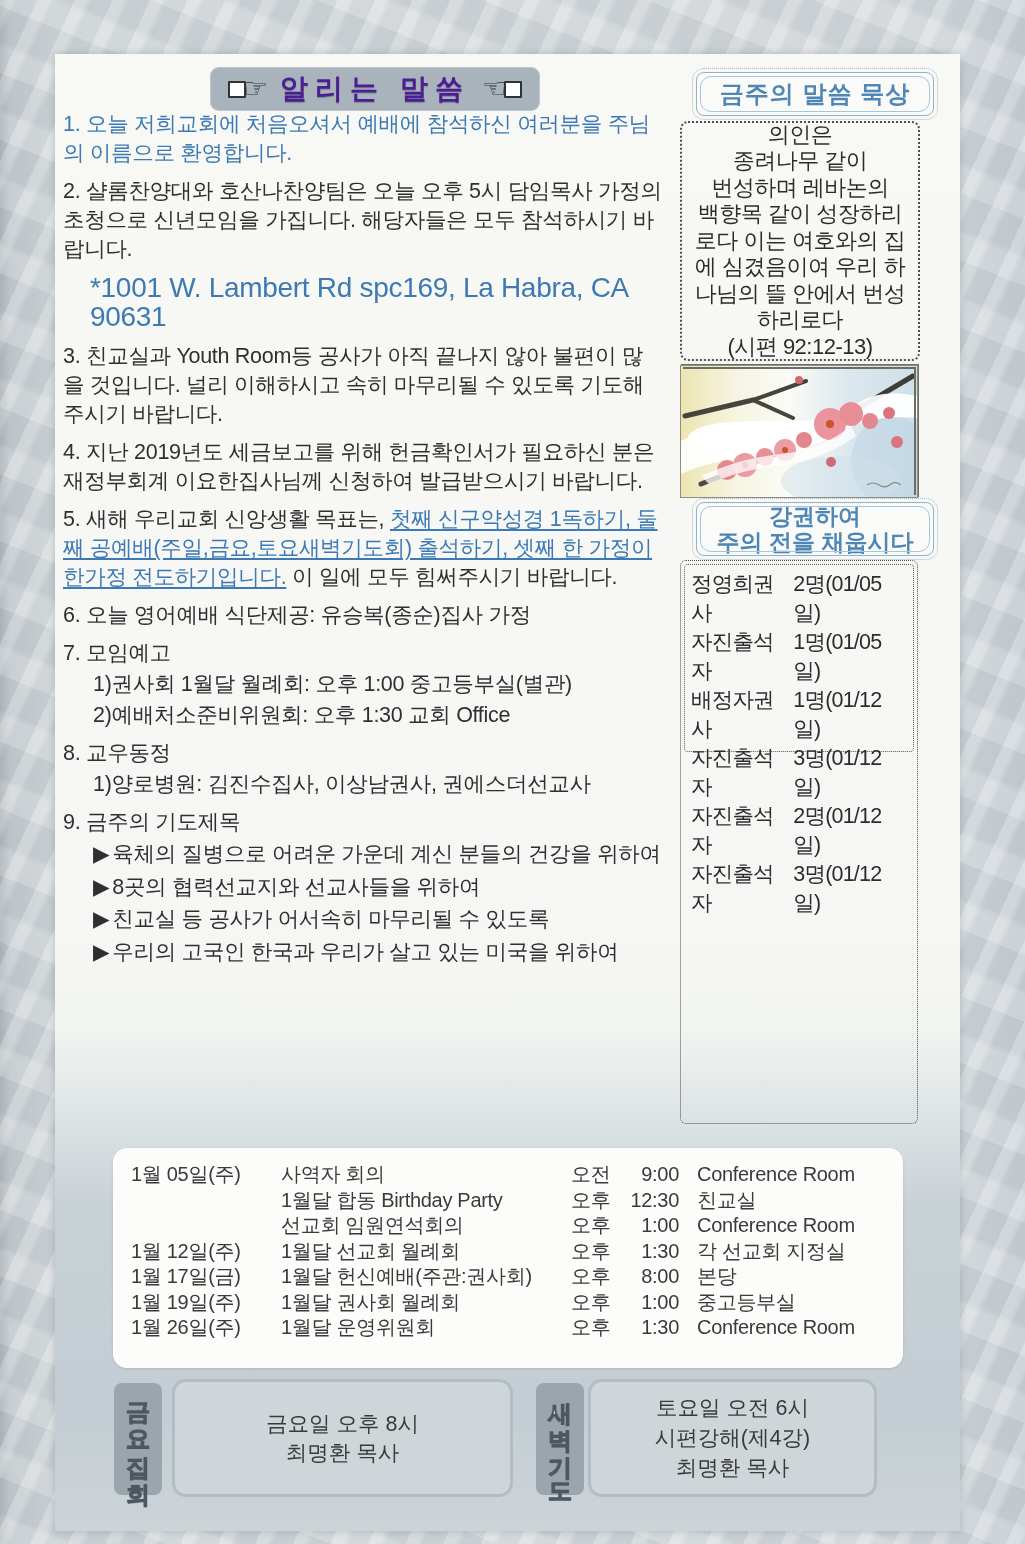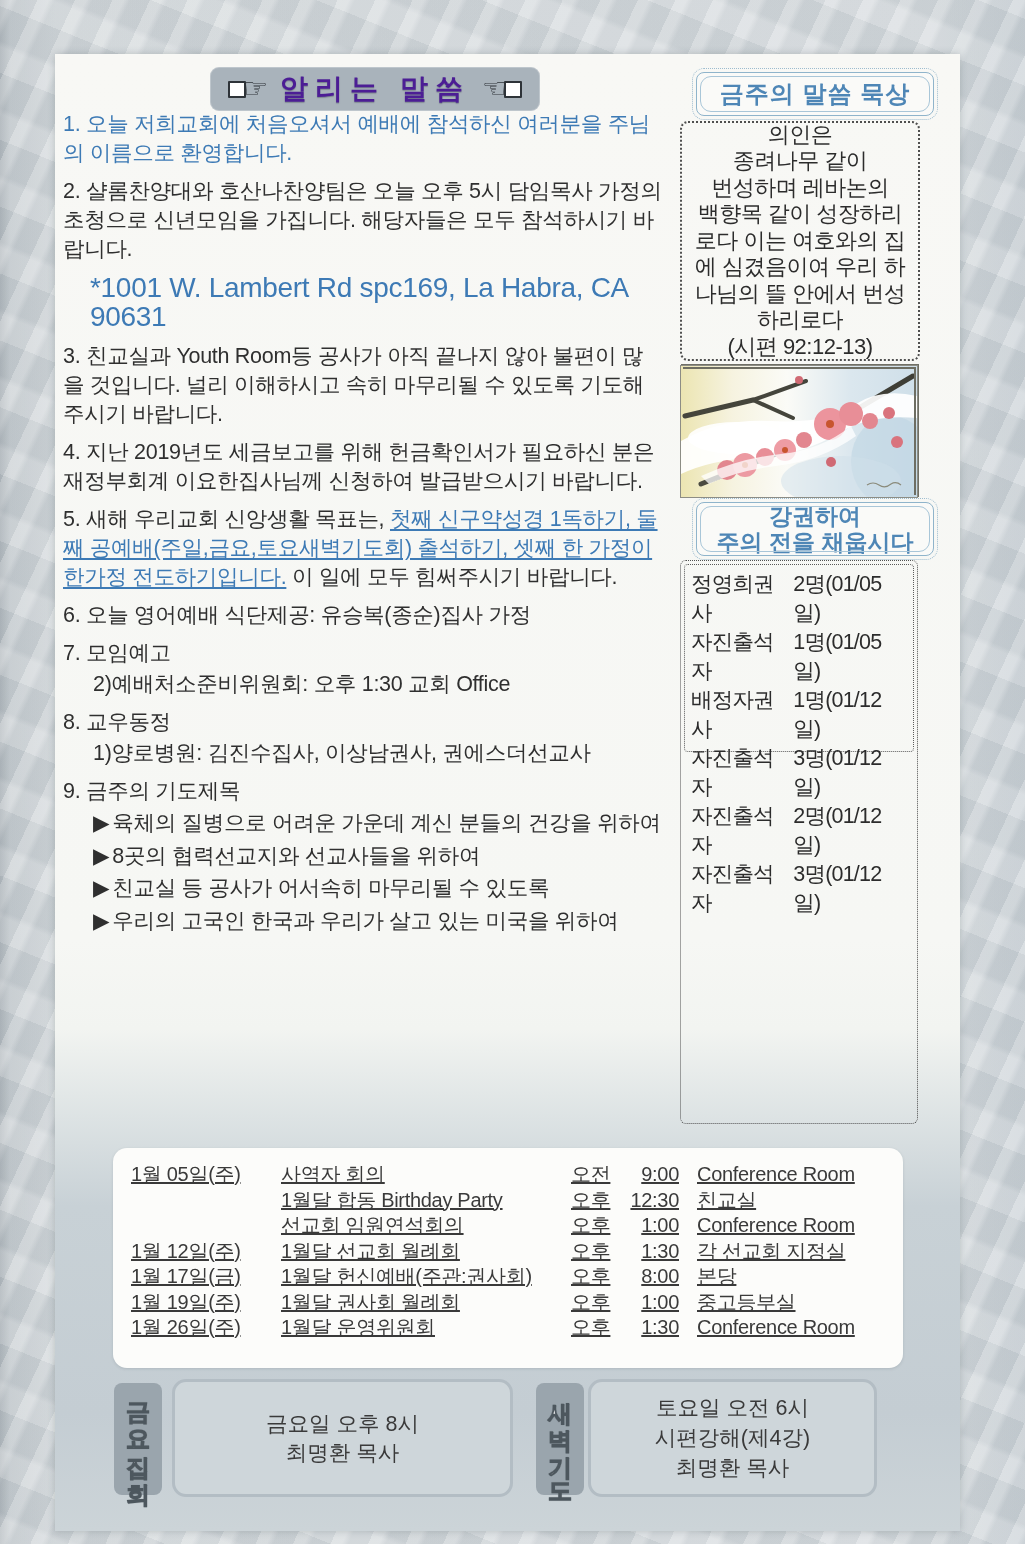--- a/index.html
+++ b/index.html
@@ -90,21 +90,21 @@
     display: flex; justify-content: space-between;
     font-size: 21.5px; line-height: 29px; color: #2c2c2c; letter-spacing: -0.8px;
   }
   
   .schedule-box {
     position: absolute; left: 113px; top: 1148px; width: 790px; height: 220px;
     background: #fcfcfa; border-radius: 14px;
     padding: 14px 10px 0 18px; box-sizing: border-box;
     box-shadow: 0 1px 3px rgba(80,90,100,.18);
   }
-  .sch-row { display: flex; font-size: 20px; line-height: 25.5px; color: #3a3a3a; letter-spacing: -0.3px; text-decoration: underline; }
+  .sch-row { display: flex; font-size: 20px; line-height: 25.5px; color: #3a3a3a; letter-spacing: -0.3px; }
   .sc-date  { width: 150px; }
   .sc-event { flex: 1; }
   .sc-ampm  { width: 52px; }
   .sc-time  { width: 56px; text-align: right; }
   .sc-place { width: 196px; padding-left: 18px; }
   
   .vlabel {
     position: absolute; width: 48px; height: 112px; background: #9aa5ad; border-radius: 8px;
     display: flex; align-items: center; justify-content: center;
     writing-mode: vertical-rl; text-orientation: upright;
@@ -143,20 +143,21 @@
 
   <div class="left-col">
     <p class="blue">1. 오늘 저희교회에 처음오셔서 예배에 참석하신 여러분을 주님의 이름으로 환영합니다.</p>
     <p>2. 샬롬찬양대와 호산나찬양팀은 오늘 오후 5시 담임목사 가정의 초청으로 신년모임을 가집니다. 해당자들은 모두 참석하시기 바랍니다.</p>
     <p class="addr">*1001 W. Lambert Rd spc169, La Habra, CA 90631</p>
     <p>3. 친교실과 Youth Room등 공사가 아직 끝나지 않아 불편이 많을 것입니다. 널리 이해하시고 속히 마무리될 수 있도록 기도해주시기 바랍니다.</p>
     <p>4. 지난 2019년도 세금보고를 위해 헌금확인서가 필요하신 분은 재정부회계 이요한집사님께 신청하여 발급받으시기 바랍니다.</p>
     <p><span>5. 새해 우리교회 신앙생활 목표는, </span><span class="ul-blue">첫째 신구약성경 1독하기, 둘째 공예배(주일,금요,토요새벽기도회) 출석하기, 셋째 한 가정이 한가정 전도하기입니다.</span><span> 이 일에 모두 힘써주시기 바랍니다.</span></p>
     <p>6. 오늘 영어예배 식단제공: 유승복(종순)집사 가정</p>
     <p class="head-line">7. 모임예고</p>
+    <p class="subline head-line">1)권사회 1월달 월례회: 오후  1:00  중고등부실(별관)</p>
     <p class="subline">2)예배처소준비위원회: 오후  1:30  교회 Office</p>
     <p class="head-line">8. 교우동정</p>
     <p class="subline">1)양로병원: 김진수집사, 이상남권사, 권에스더선교사</p>
     <p class="head-line">9. 금주의 기도제목</p>
     <p class="bullet-line head-line"><span class="bullet-mark">▶</span><span>육체의 질병으로 어려운 가운데 계신 분들의 건강을 위하여</span></p>
     <p class="bullet-line head-line"><span class="bullet-mark">▶</span><span>8곳의 협력선교지와 선교사들을 위하여</span></p>
     <p class="bullet-line head-line"><span class="bullet-mark">▶</span><span>친교실 등 공사가 어서속히 마무리될 수 있도록</span></p>
     <p class="bullet-line"><span class="bullet-mark">▶</span><span>우리의 고국인 한국과 우리가 살고 있는 미국을 위하여</span></p>
   </div>
 

